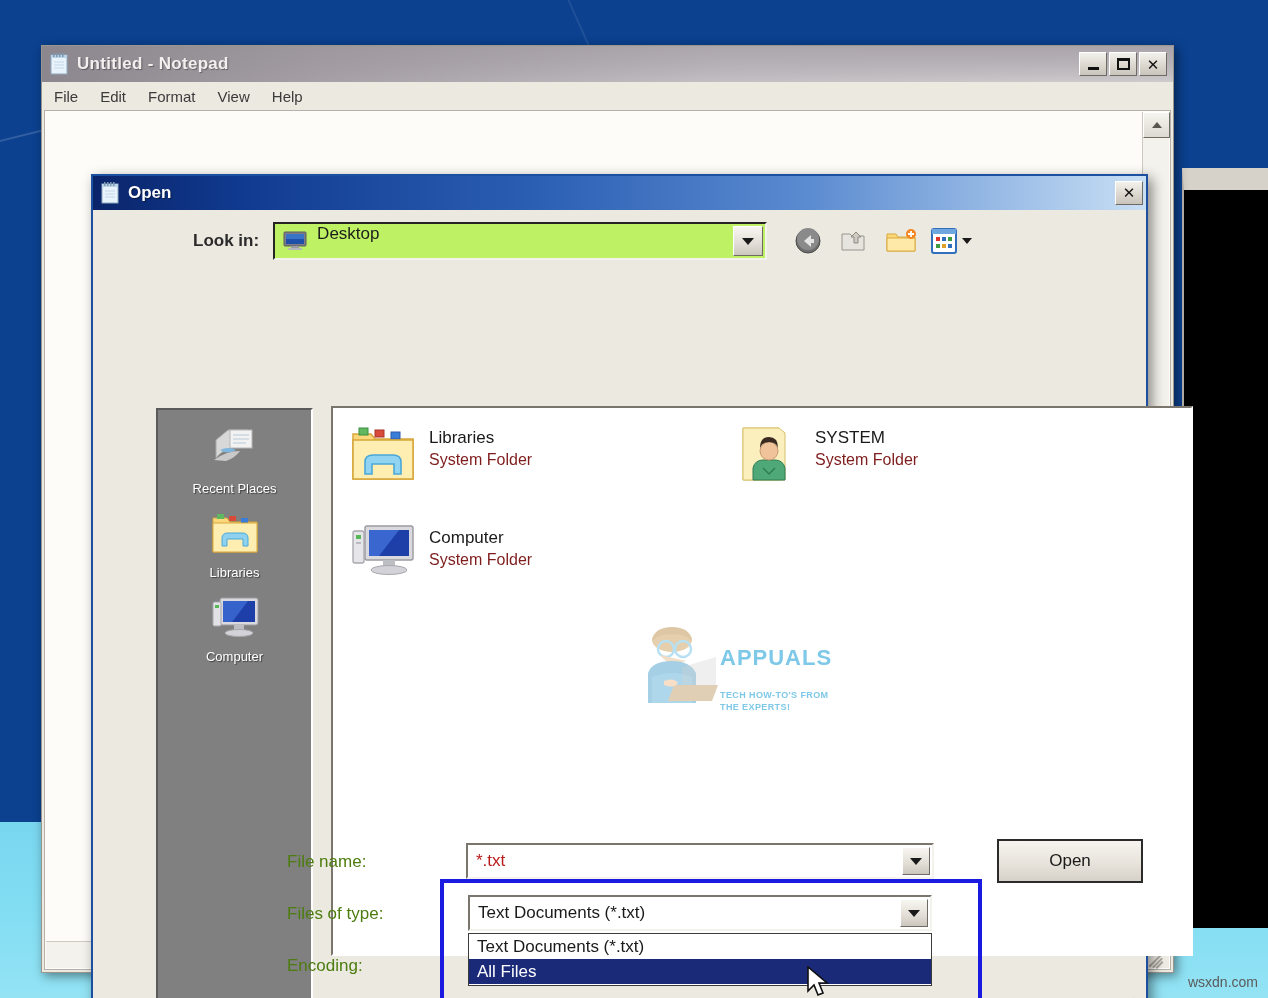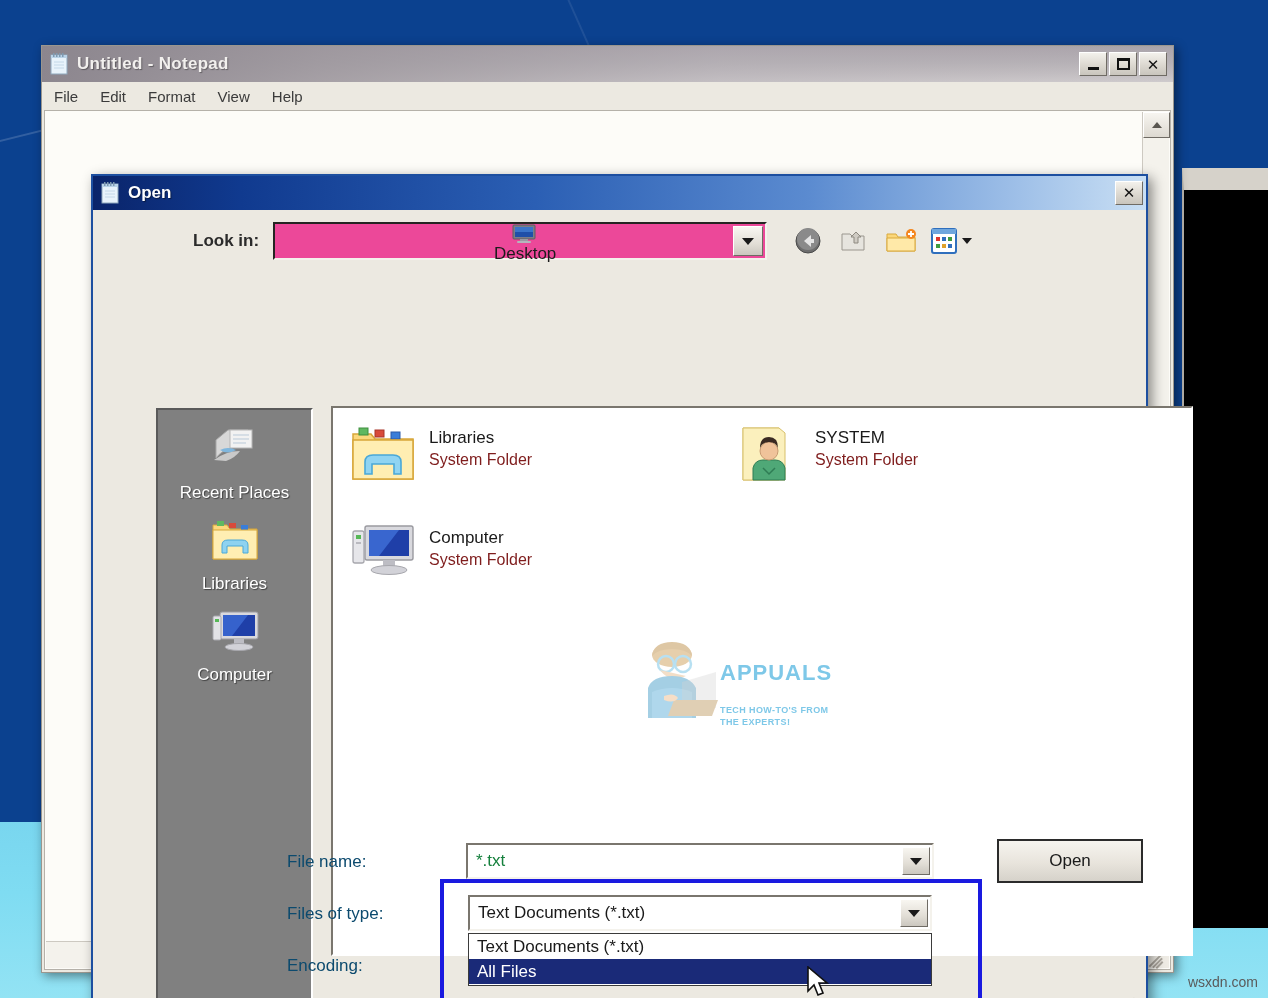--- a/index.html
+++ b/index.html
@@ -137,45 +137,45 @@
   }
 
   
   #lookin-row {
     position:absolute; left:0; top:34px; width:100%; height:62px;
     display:flex; align-items:center;
   }
   #lookin-label { font-size:17px; color:#2b2b2b; margin-left:100px;font-weight:bold; }
   #lookin-combo {
     margin-left:14px; width:494px; height:38px;
-    background:#ec4899; border:2px inset #8d8980;
+    background:#bef264; border:2px inset #8d8980;
     border-top-color:#7a766e; border-left-color:#7a766e;
     border-right-color:#f4f2ec; border-bottom-color:#f4f2ec;
-    display:flex; align-items:center; position:relative;flex-direction:column;
+    display:flex; position:relative;
   }
   #lookin-value { font-size:17px; color:#1c1c1c; margin-left:10px; }
   .combo-arrow-btn {
     position:absolute; right:2px; top:2px; bottom:2px; width:30px;
     background: linear-gradient(180deg,#f8f6f1 0%, #e2ded6 60%, #cbc7bf 100%);
     border:1px solid #6f6b64; border-top-color:#fff; border-left-color:#fff;
     display:flex; align-items:center; justify-content:center;
   }
   .tri-dn { width:0;height:0;border-left:6px solid transparent;border-right:6px solid transparent;border-top:7px solid #1a1a1a; }
   #tool-icons { margin-left:26px; display:flex; align-items:center; gap:16px; }
   .tb-ico { width:30px; height:30px; position:relative; }
 
   
   #places {
     position:absolute; left:63px; top:232px; width:157px; height:642px;
     background:#808080;
     border:2px solid; border-color:#5a5a5a #ffffff #ffffff #5a5a5a;
   }
   .place-item {
     width:100%; padding-top:14px; text-align:center; color:#fff;
-    font-size:17px;
+    font-size:13px;
   }
   .place-item .lbl { display:block; margin-top:4px; text-shadow:1px 1px 1px rgba(0,0,0,.5); }
   .place-ico { width:54px; height:50px; margin:0 auto; position:relative; }
 
   
   #filelist {
     position:absolute; left:238px; top:230px; width:862px; height:550px;
     background:#fff;
     border:2px solid; border-color:#7a766e #ffffff #ffffff #7a766e;
     overflow:hidden;
@@ -183,21 +183,21 @@
   .fileitem { position:absolute; display:flex; align-items:flex-start; }
   .fi-ico { width:72px; height:66px; position:relative; flex:0 0 72px; }
   .fi-txt { margin-left:10px; padding-top:8px; }
   .fi-name { font-size:17px; color:#1a1a1a; }
   .fi-sub { font-size:16px; color:#7f1d1d; margin-top:3px; }
   #wm-text { position:absolute; left:90px; top:20px; color:#7ec8e8; font-weight:bold; }
   #wm-appuals { font-size:22px; letter-spacing:1px; }
   #wm-sub1, #wm-sub2 { font-size:9px; letter-spacing:.4px; }
 
   
-  .form-label { position:absolute; font-size:17px; color:#0c4a6e; }
+  .form-label { position:absolute; font-size:17px; color:#4d7c0f; }
   .dd-opt { height:25px; display:flex; align-items:center; padding-left:8px; font-size:17px; }
   .dd-opt.normal { color:#1a1a1a; background:#fff; }
   .dd-opt.selected { color:#fff; background:#1a2a78; }
 
   
   .dlg-btn {
     position:absolute; width:146px; height:44px;
     background: linear-gradient(180deg,#f6f4ef 0%, #e8e4dc 55%, #d6d2ca 100%);
     border:1px solid #6f6b64; border-top-color:#fff; border-left-color:#fff;
     display:flex; align-items:center; justify-content:center;
@@ -465,21 +465,21 @@
               <rect x="9" y="15" width="5" height="4" fill="#57b857"></rect>
               <rect x="9" y="22" width="5" height="2" fill="#b9b9bf"></rect>
             </svg>
           </span>
           <span class="fi-txt">
             <span class="fi-name" style="display:block;">Computer</span>
             <span class="fi-sub" style="display:block;">System Folder</span>
           </span>
         </div>
 
-        <div style="position:absolute; left:297px; top:232px; width:200px; height:100px;">
+        <div style="position:absolute; left:297px; top:217px; width:200px; height:100px;">
           <svg width="100" height="92" viewBox="0 0 100 92" style="position:absolute;left:0;top:0;opacity:.55">
             <ellipse cx="42" cy="15" rx="20" ry="12" fill="#d2a86a"></ellipse>
             <path d="M22 16 q2 -14 20 -14 q18 0 20 14 q-6 -7 -20 -7 q-14 0 -20 7 z" fill="#c49a5a"></path>
             <circle cx="36" cy="24" r="8" fill="none" stroke="#7ec8e8" stroke-width="2.5"></circle>
             <circle cx="53" cy="24" r="8" fill="none" stroke="#7ec8e8" stroke-width="2.5"></circle>
             <line x1="44" y1="24" x2="45" y2="24" stroke="#7ec8e8" stroke-width="2.5"></line>
             <path d="M30 30 q10 14 26 6" fill="#e8c49a"></path>
             <path d="M32 34 q10 10 22 4 q-8 8 -22 -4 z" fill="#fff"></path>
             <path d="M18 48 q4 -12 24 -12 q18 0 24 12 v30 H18 Z" fill="#5aa8cf"></path>
             <path d="M22 52 q20 -8 40 0 v26 H22 Z" fill="#6fb8dd"></path>
@@ -493,21 +493,21 @@
             <div id="wm-sub2" style="margin-top:2px;">THE EXPERTS!</div>
           </div>
         </div>
       </div>
 
       <span class="form-label" style="left:194px; top:676px;">File name:</span>
       <span class="form-label" style="left:194px; top:728px;">Files of type:</span>
       <span class="form-label" style="left:194px; top:780px;">Encoding:</span>
 
       <div style="position:absolute; left:373px; top:667px; width:468px; height:36px; background:#fff; border:2px solid; border-color:#7a766e #f4f2ec #f4f2ec #7a766e; display:flex; align-items:center;">
-        <span style="font-size:17px; color:#15803d; margin-left:8px;">*.txt</span>
+        <span style="font-size:17px; color:#b91c1c; margin-left:8px;">*.txt</span>
         <div class="combo-arrow-btn" style="width:28px;">
             <i class="tri-dn"></i>
           </div>
       </div>
 
       <div style="position:absolute; left:347px; top:703px; width:542px; height:130px; border:4px solid #1a1ae0; z-index:20;"></div>
 
       <div style="position:absolute; left:375px; top:719px; width:464px; height:36px; background:#fff; border:2px solid; border-color:#7a766e #f4f2ec #f4f2ec #7a766e; display:flex; align-items:center; z-index:21;">
         <span style="font-size:17px; color:#1a1a1a; margin-left:8px;">Text Documents (*.txt)</span>
         <div class="combo-arrow-btn" style="width:28px;">

